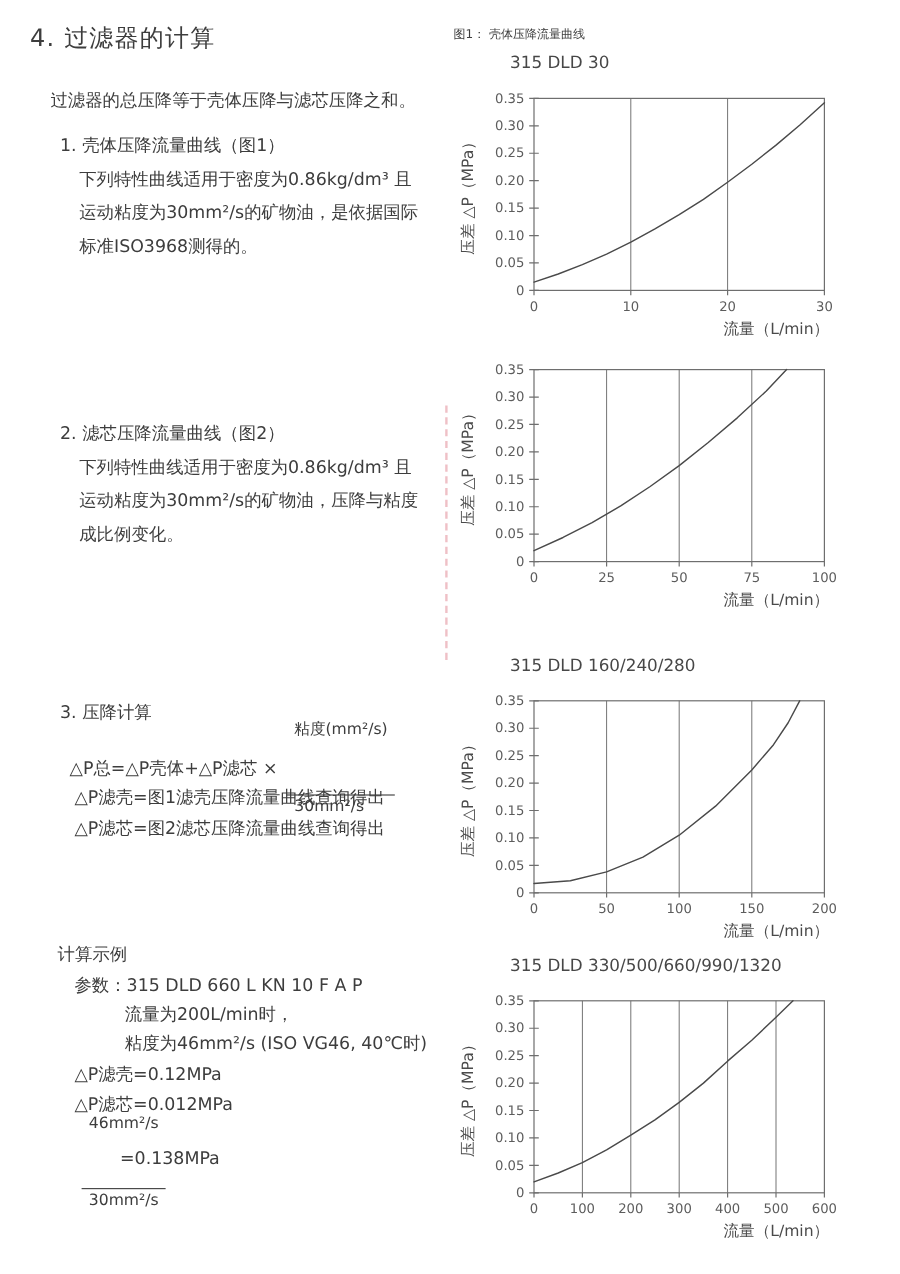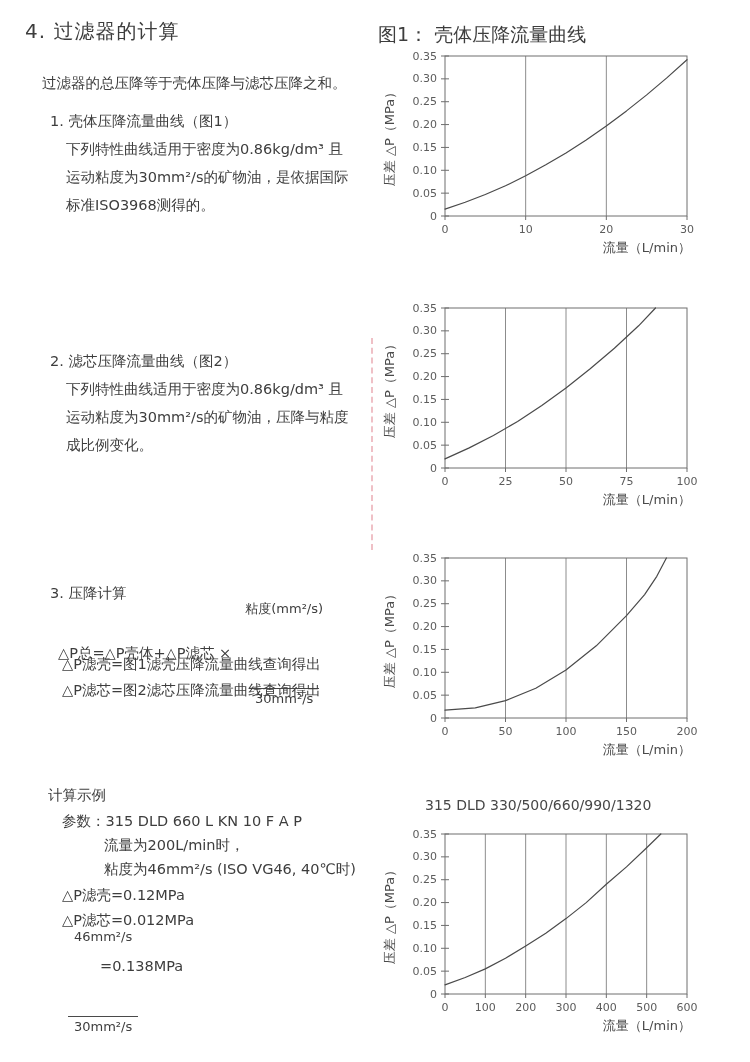--- a/index.html
+++ b/index.html
@@ -4,26 +4,26 @@
 <style>
   html,body{margin:0;padding:0;background:#ffffff;}
   body{width:750px;height:1062px;position:relative;overflow:hidden;
        font-family:"DejaVu Sans","Liberation Sans",sans-serif;color:#3d3d3d;}
   .abs{position:absolute;}
   .page-title{left:25px;top:18px;font-size:20px;font-weight:500;letter-spacing:1px;}
   .intro{left:42px;top:74px;font-size:14.5px;}
   .sec-heading{font-size:14.5px;}
   .sec-line{font-size:14.5px;}
   .formula-row{display:flex;align-items:center;font-size:14.5px;}
-  .frac{display:inline-flex;flex-direction:column;align-items:center;margin-left:8px;font-size:13px;line-height:1.35;gap:26px;}
+  .frac{display:inline-flex;flex-direction:column;margin-left:8px;font-size:13px;line-height:1.35;}
   .frac .den{border-top:1.4px solid #4a4a4a;padding:1px 6px 0 6px;margin-top:43px;}
   .frac .num{padding:0 6px 1px 6px;}
   .frac.small{font-size:13px;margin-left:6px;}
   .frac.small .den{border-top:1px solid #4a4a4a;}
-  .fig-header{left:378px;top:22px;font-size:19px;font-weight:500;}
+  .fig-header{left:378px;top:22px;font-size:10px;font-weight:500;}
   .chart-block{position:absolute;left:380px;width:350px;}
   .chart-title{font-size:14px;padding-left:45px;height:18px;line-height:18px;margin-bottom:8px;color:#474747;}
   .chart-canvas svg text{font-family:"DejaVu Sans","Liberation Sans",sans-serif;}
   .chart-canvas svg .tick{font-size:11px;fill:#5c5c5c;}
   .chart-canvas svg .axlabel{font-size:13px;fill:#4a4a4a;}
   .watermark-line{left:371px;top:338px;height:212px;width:0;
        border-left:2px dashed rgba(214,90,104,0.38);}
 </style>
 </head>
 <body>
@@ -65,20 +65,21 @@
     <span class="den">30mm²/s</span>
   </span>
 </div>
 <div class="abs sec-line" style="left:100px;top:958px">=0.138MPa</div>
 
 <div class="abs watermark-line"></div>
 
 <div class="abs fig-header">图1： 壳体压降流量曲线</div>
 
 <div class="chart-block" style="top:44px">
+  <div class="chart-title">315 DLD 30</div>
   <div class="chart-canvas"><svg width="348" height="212">
         <rect x="65" y="12" width="242" height="160" fill="none" stroke="#6e6e6e" stroke-width="1"></rect>
         <line x1="65" y1="172" x2="65" y2="176" stroke="#6e6e6e" stroke-width="1"></line>
         <text x="65" y="189" text-anchor="middle" class="tick">0</text>
         <line x1="145.66666666666666" y1="12" x2="145.66666666666666" y2="172" stroke="#6e6e6e" stroke-width="0.8"></line>
         <line x1="145.66666666666666" y1="172" x2="145.66666666666666" y2="176" stroke="#6e6e6e" stroke-width="1"></line>
         <text x="145.66666666666666" y="189" text-anchor="middle" class="tick">10</text>
         <line x1="226.33333333333331" y1="12" x2="226.33333333333331" y2="172" stroke="#6e6e6e" stroke-width="0.8"></line>
         <line x1="226.33333333333331" y1="172" x2="226.33333333333331" y2="176" stroke="#6e6e6e" stroke-width="1"></line>
         <text x="226.33333333333331" y="189" text-anchor="middle" class="tick">20</text>
@@ -138,20 +139,21 @@
         <text x="57" y="38.35714285714283" text-anchor="end" class="tick">0.30</text>
         <line x1="61" y1="12" x2="69" y2="12" stroke="#6e6e6e" stroke-width="1"></line>
         <text x="57" y="15.5" text-anchor="end" class="tick">0.35</text>
         <text x="14" y="92" text-anchor="middle" class="axlabel" transform="rotate(-90 14 92)">压差 △P（MPa）</text>
         <text x="311" y="208" text-anchor="end" class="axlabel">流量（L/min）</text>
         <polyline points="65.0,162.9 89.2,151.9 113.4,139.5 137.6,125.4 161.8,109.4 186.0,92.0 210.2,72.8 234.4,52.2 258.6,29.8 275.5,12.0" fill="none" stroke="#4a4a4a" stroke-width="1.2" stroke-linejoin="round" stroke-linecap="round"></polyline>
       </svg></div>
 </div>
 
 <div class="chart-block" style="top:546px">
+  <div class="chart-title">315 DLD 160/240/280</div>
   <div class="chart-canvas"><svg width="348" height="212">
         <rect x="65" y="12" width="242" height="160" fill="none" stroke="#6e6e6e" stroke-width="1"></rect>
         <line x1="65" y1="172" x2="65" y2="176" stroke="#6e6e6e" stroke-width="1"></line>
         <text x="65" y="189" text-anchor="middle" class="tick">0</text>
         <line x1="125.5" y1="12" x2="125.5" y2="172" stroke="#6e6e6e" stroke-width="0.8"></line>
         <line x1="125.5" y1="172" x2="125.5" y2="176" stroke="#6e6e6e" stroke-width="1"></line>
         <text x="125.5" y="189" text-anchor="middle" class="tick">50</text>
         <line x1="186" y1="12" x2="186" y2="172" stroke="#6e6e6e" stroke-width="0.8"></line>
         <line x1="186" y1="172" x2="186" y2="176" stroke="#6e6e6e" stroke-width="1"></line>
         <text x="186" y="189" text-anchor="middle" class="tick">100</text>

